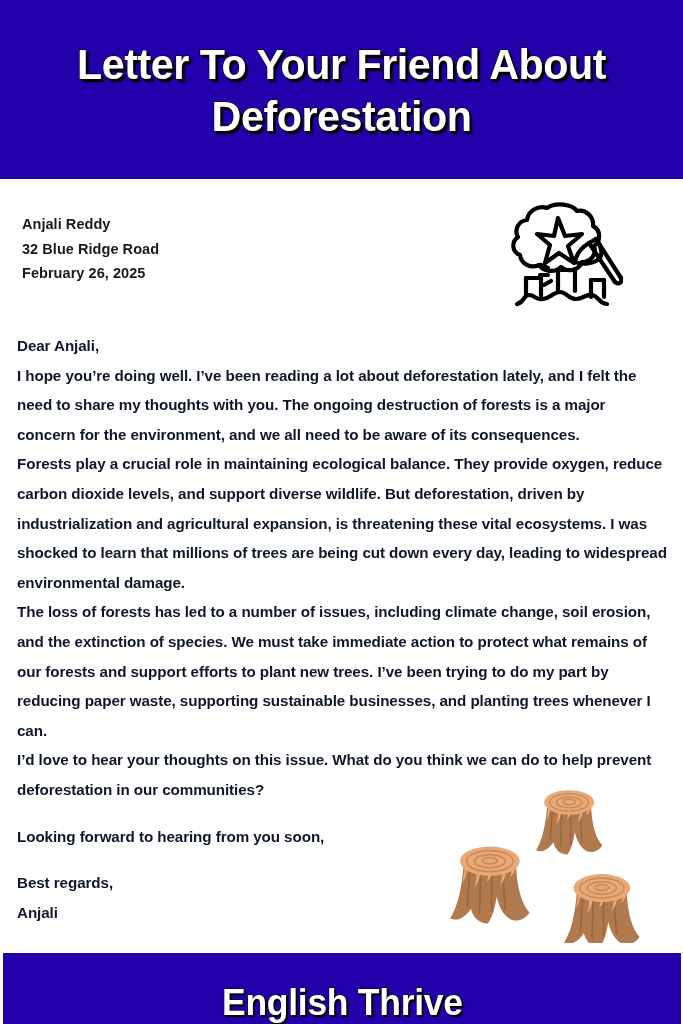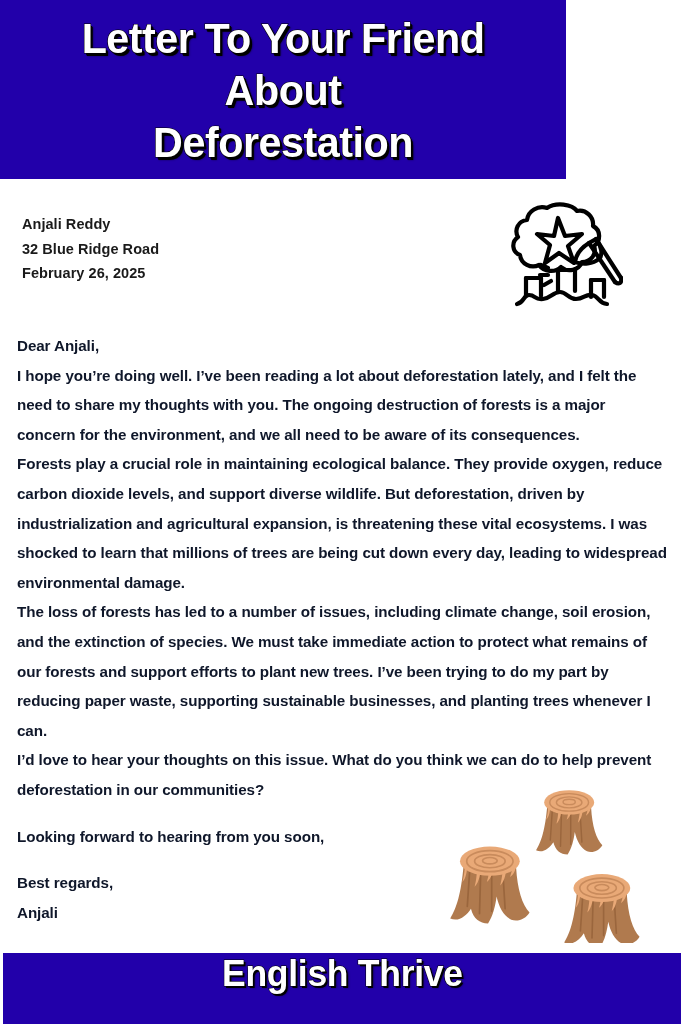--- a/index.html
+++ b/index.html
@@ -21,21 +21,21 @@
     height: 1024px;
     background: #ffffff;
     box-sizing: border-box;
   }
 
   
   .header-bar {
     position: absolute;
     top: 0;
     left: 0;
-    width: 566px;
+    width: 683px;
     height: 179px;
     background: #2200AA;
     display: flex;
     flex-direction: column;
     align-items: center;
     justify-content: center;
     box-sizing: border-box;
     padding: 0 18px;
   }
   .header-underline {
@@ -128,21 +128,21 @@
 
   
   .footer-bar {
     position: absolute;
     top: 953px;
     left: 3px;
     width: 678px;
     height: 71px;
     background: #2200AA;
     display: flex;
-    align-items: flex-start;
+    align-items: flex-end;
     justify-content: center;
     box-sizing: border-box;
   }
   .footer-title {
     font-family: "Liberation Sans", sans-serif;
     font-weight: bold;
     font-size: 37px;
     line-height: 42px;
     color: #ffffff;
     text-align: center;

